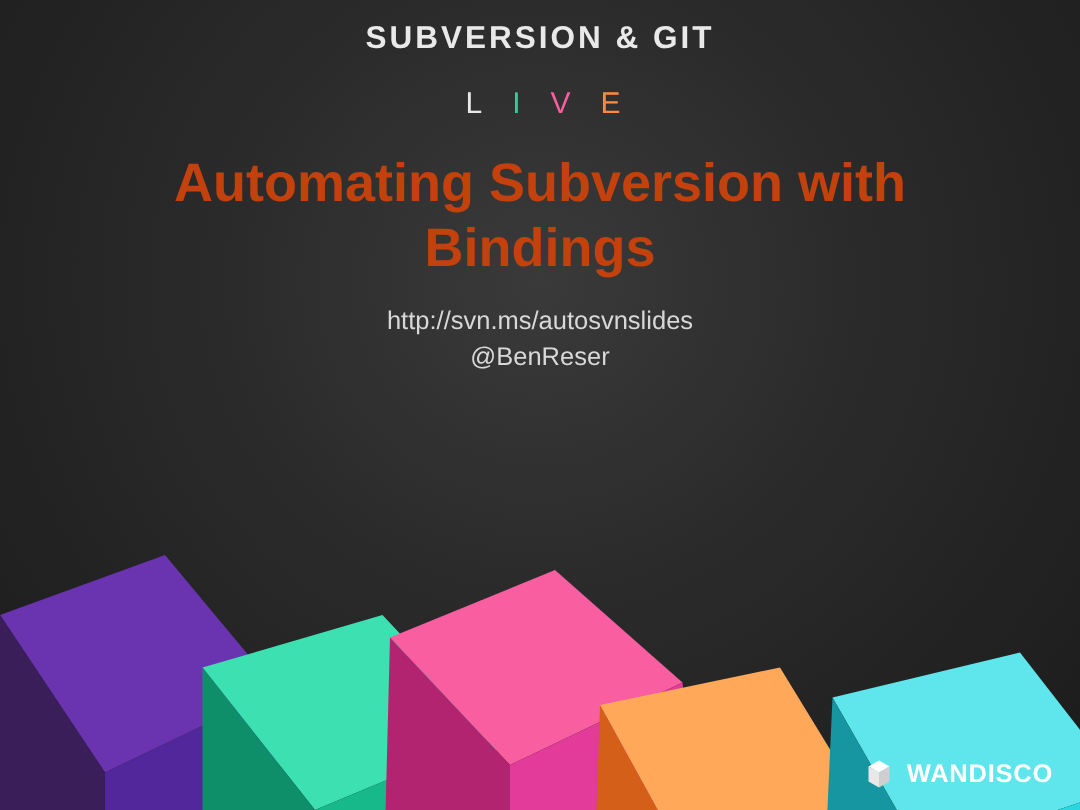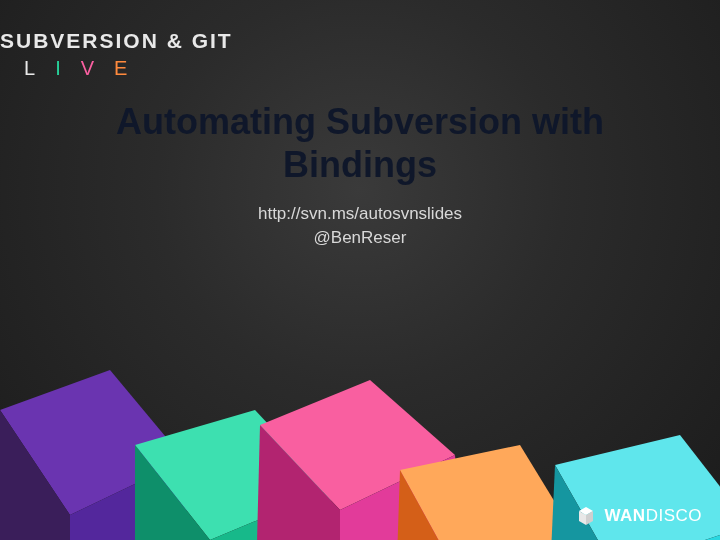--- a/index.html
+++ b/index.html
@@ -4,48 +4,49 @@
 <style>
   * { margin: 0; padding: 0; box-sizing: border-box; }
   html, body { width: 720px; height: 540px; overflow: hidden; }
   body {
     background: radial-gradient(ellipse at 50% 35%, #3a3a3a 0%, #2b2b2b 40%, #1b1b1b 100%);
     font-family: Arial, Helvetica, sans-serif;
     position: relative;
   }
   .header-logo {
     position: absolute;
-    top: 29px;
+    top: 14px;
     left: 0; right: 0;
+    text-align: center;
   }
   .header-logo .line1 {
     font-family: "Arial Black", Arial, sans-serif;
     font-weight: 900;
     font-size: 21px;
     letter-spacing: 2px;
     color: #e9e9e9;
   }
   .header-logo .line2 {
-    margin-top: 4px;
+    margin-top: 20px;
     font-size: 20px;
     font-weight: 300;
     letter-spacing: 20px;
     padding-left: 24px;
   }
   .header-logo .l-l { color: #e8e8e8; }
   .header-logo .l-i { color: #27d39b; }
   .header-logo .l-v { color: #f95fa0; }
   .header-logo .l-e { color: #ff8a3d; }
 
   .title {
     position: absolute;
     top: 100px;
     left: 0; right: 0;
     text-align: center;
-    color: #0f172a;
+    color: #c2410c;
     font-weight: 700;
     font-size: 36px;
     line-height: 1.2;
     padding: 0 40px;
   }
   .subtitle {
     position: absolute;
     top: 202px;
     left: 0; right: 0;
     text-align: center;
@@ -68,21 +69,21 @@
     display: flex;
     align-items: center;
     gap: 8px;
     color: #ffffff;
   }
   .footer-brand .brand-text {
     font-size: 17px;
     letter-spacing: 0.5px;
   }
   .footer-brand .brand-text .thin { font-weight: 700; }
-  .footer-brand .brand-text .bold { font-weight: 400; }
+  .footer-brand .brand-text .bold { font-weight: 700; }
   .brand-icon svg { display: block; }
 </style>
 </head>
 <body>
 
 <div class="header-logo">
   <div class="line1">SUBVERSION &amp; GIT</div>
   <div class="line2">
     <span class="l-l">L</span><span class="l-i">I</span><span class="l-v">V</span><span class="l-e">E</span>
   </div>

